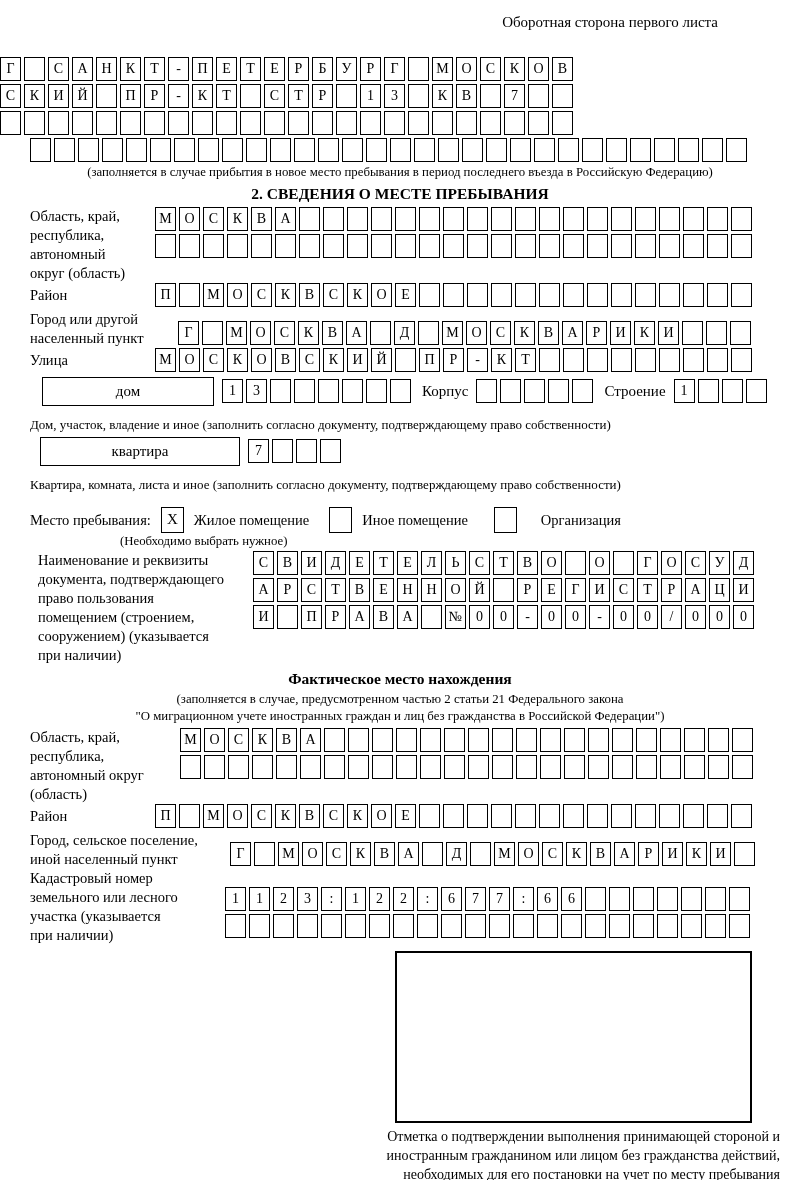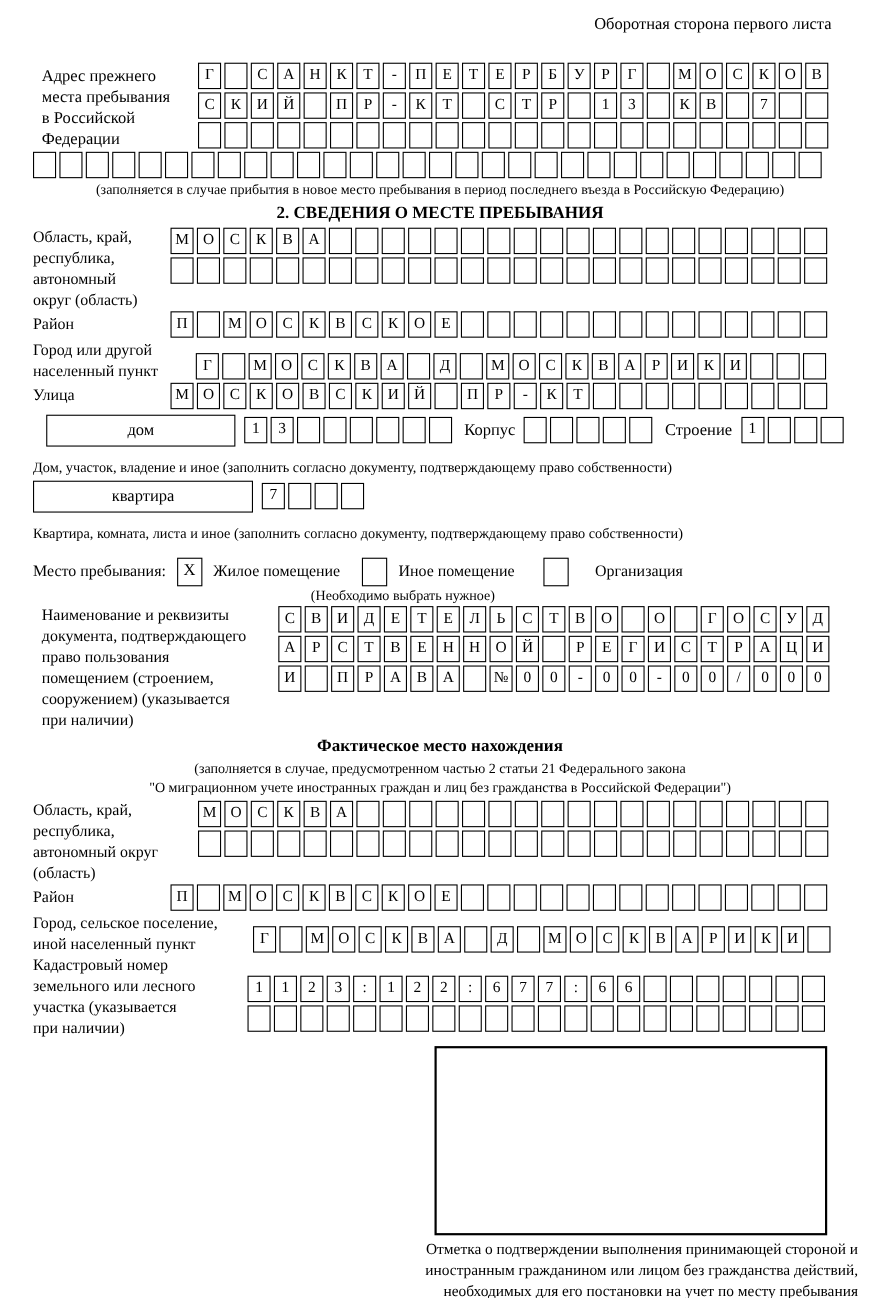--- a/index.html
+++ b/index.html
@@ -1,18 +1,18 @@
 <!DOCTYPE html>
 <html><head>
 <meta charset="utf-8">
 <style>
   html,body{margin:0;padding:0;background:#fff;}
   body{width:800px;height:1180px;overflow:hidden;color:#000;
        font-family:"Liberation Serif","DejaVu Serif",serif;}
-  .side-note{margin-top:14px;padding-right:44px;text-align:right;font-size:15px;}
+  .side-note{margin-top:14px;padding-right:82px;text-align:right;font-size:15px;}
   
   .cellrow{white-space:nowrap;height:24px;margin-bottom:3px;}
   .cell{display:inline-block;box-sizing:border-box;width:21px;height:24px;
         border:1.5px solid #000;margin-right:3px;text-align:center;
         font-size:14px;line-height:21px;vertical-align:top;}
   .frow{display:flex;align-items:flex-start;margin-left:30px;}
   .frow.center{align-items:flex-end;}
   .flabel{font-size:14.5px;line-height:19px;white-space:pre-line;flex:none;}
   .flabel.single{line-height:24px;}
   .sec1{display:flex;margin-top:26px;}
@@ -26,39 +26,35 @@
   .bigbox{box-sizing:border-box;height:29px;border:1.5px solid #000;display:flex;
           align-items:center;justify-content:center;font-size:15px;flex:none;}
   .dom-box{width:172px;margin-left:30px;}
   .kv-box{width:200px;margin-left:30px;}
   .inline-label{font-size:15px;line-height:29px;margin:0 8px;flex:none;}
   .small-caption{margin-left:30px;font-size:13px;margin-top:11px;}
   .chkrow{display:flex;align-items:center;margin-left:30px;margin-top:14px;}
   .chkbox{box-sizing:border-box;width:23px;height:26px;border:1.5px solid #000;
           text-align:center;line-height:23px;font-size:15px;flex:none;}
   .chklabel{font-size:14.5px;margin:0 10px;}
-  .chk-caption{margin-left:120px;width:330px;text-align:right;font-size:12.8px;margin-top:1px;}
+  .chk-caption{margin-left:120px;width:330px;text-align:left;font-size:12.8px;margin-top:1px;}
   .grid{flex:none;}
   .mt2{margin-top:2px;} .mt4{margin-top:4px;}
   .markbox{box-sizing:border-box;margin-left:395px;margin-top:6px;width:357px;height:172px;
            border:2px solid #000;}
   .mark-caption{margin-left:340px;width:440px;text-align:right;font-size:14px;
                 line-height:19px;margin-top:4px;}
   .kad-grid{margin-top:18px;}
 </style>
 </head>
 <body>
 
 <div class="side-note">Оборотная сторона первого листа</div>
 
 <div class="sec1">
-  <div class="sec1-label">Адрес прежнего
-места пребывания
-в Российской
-Федерации</div>
   <div class="grid">
     <div class="cellrow"><span class="cell">Г</span><span class="cell"></span><span class="cell">С</span><span class="cell">А</span><span class="cell">Н</span><span class="cell">К</span><span class="cell">Т</span><span class="cell">-</span><span class="cell">П</span><span class="cell">Е</span><span class="cell">Т</span><span class="cell">Е</span><span class="cell">Р</span><span class="cell">Б</span><span class="cell">У</span><span class="cell">Р</span><span class="cell">Г</span><span class="cell"></span><span class="cell">М</span><span class="cell">О</span><span class="cell">С</span><span class="cell">К</span><span class="cell">О</span><span class="cell">В</span></div>
     <div class="cellrow"><span class="cell">С</span><span class="cell">К</span><span class="cell">И</span><span class="cell">Й</span><span class="cell"></span><span class="cell">П</span><span class="cell">Р</span><span class="cell">-</span><span class="cell">К</span><span class="cell">Т</span><span class="cell"></span><span class="cell">С</span><span class="cell">Т</span><span class="cell">Р</span><span class="cell"></span><span class="cell">1</span><span class="cell">3</span><span class="cell"></span><span class="cell">К</span><span class="cell">В</span><span class="cell"></span><span class="cell">7</span><span class="cell"></span><span class="cell"></span></div>
     <div class="cellrow"><span class="cell"></span><span class="cell"></span><span class="cell"></span><span class="cell"></span><span class="cell"></span><span class="cell"></span><span class="cell"></span><span class="cell"></span><span class="cell"></span><span class="cell"></span><span class="cell"></span><span class="cell"></span><span class="cell"></span><span class="cell"></span><span class="cell"></span><span class="cell"></span><span class="cell"></span><span class="cell"></span><span class="cell"></span><span class="cell"></span><span class="cell"></span><span class="cell"></span><span class="cell"></span><span class="cell"></span></div>
   </div>
 </div>
 <div class="cellrow fullrow"><span class="cell"></span><span class="cell"></span><span class="cell"></span><span class="cell"></span><span class="cell"></span><span class="cell"></span><span class="cell"></span><span class="cell"></span><span class="cell"></span><span class="cell"></span><span class="cell"></span><span class="cell"></span><span class="cell"></span><span class="cell"></span><span class="cell"></span><span class="cell"></span><span class="cell"></span><span class="cell"></span><span class="cell"></span><span class="cell"></span><span class="cell"></span><span class="cell"></span><span class="cell"></span><span class="cell"></span><span class="cell"></span><span class="cell"></span><span class="cell"></span><span class="cell"></span><span class="cell"></span><span class="cell"></span></div>
 <div class="caption-center">(заполняется в случае прибытия в новое место пребывания в период последнего въезда в Российскую Федерацию)</div>
 
 <div class="sec-title">2. СВЕДЕНИЯ О МЕСТЕ ПРЕБЫВАНИЯ</div>
@@ -93,21 +89,21 @@
 <div class="frow mt2" style="margin-left:12px;">
   <div class="bigbox dom-box">дом</div>
   <div class="cellrow" style="margin-left:8px;margin-top:2px;"><span class="cell">1</span><span class="cell">3</span><span class="cell"></span><span class="cell"></span><span class="cell"></span><span class="cell"></span><span class="cell"></span><span class="cell"></span></div>
   <div class="inline-label">Корпус</div>
   <div class="cellrow" style="margin-top:2px;"><span class="cell"></span><span class="cell"></span><span class="cell"></span><span class="cell"></span><span class="cell"></span></div>
   <div class="inline-label">Строение</div>
   <div class="cellrow" style="margin-top:2px;"><span class="cell">1</span><span class="cell"></span><span class="cell"></span><span class="cell"></span></div>
 </div>
 <div class="small-caption">Дом, участок, владение и иное (заполнить согласно документу, подтверждающему право собственности)</div>
 
-<div class="frow mt4" style="margin-left:0;">
+<div class="frow mt4" style="margin-left:0;padding-left:10px;">
   <div class="bigbox kv-box">квартира</div>
   <div class="cellrow" style="margin-left:8px;margin-top:2px;"><span class="cell">7</span><span class="cell"></span><span class="cell"></span><span class="cell"></span></div>
 </div>
 <div class="small-caption">Квартира, комната, листа и иное (заполнить согласно документу, подтверждающему право собственности)</div>
 
 <div class="chkrow">
   <div class="chklabel" style="margin-left:0;">Место пребывания:</div>
   <div class="chkbox">X</div>
   <div class="chklabel">Жилое помещение</div>
   <div class="chkbox" style="margin-left:10px;"></div>

